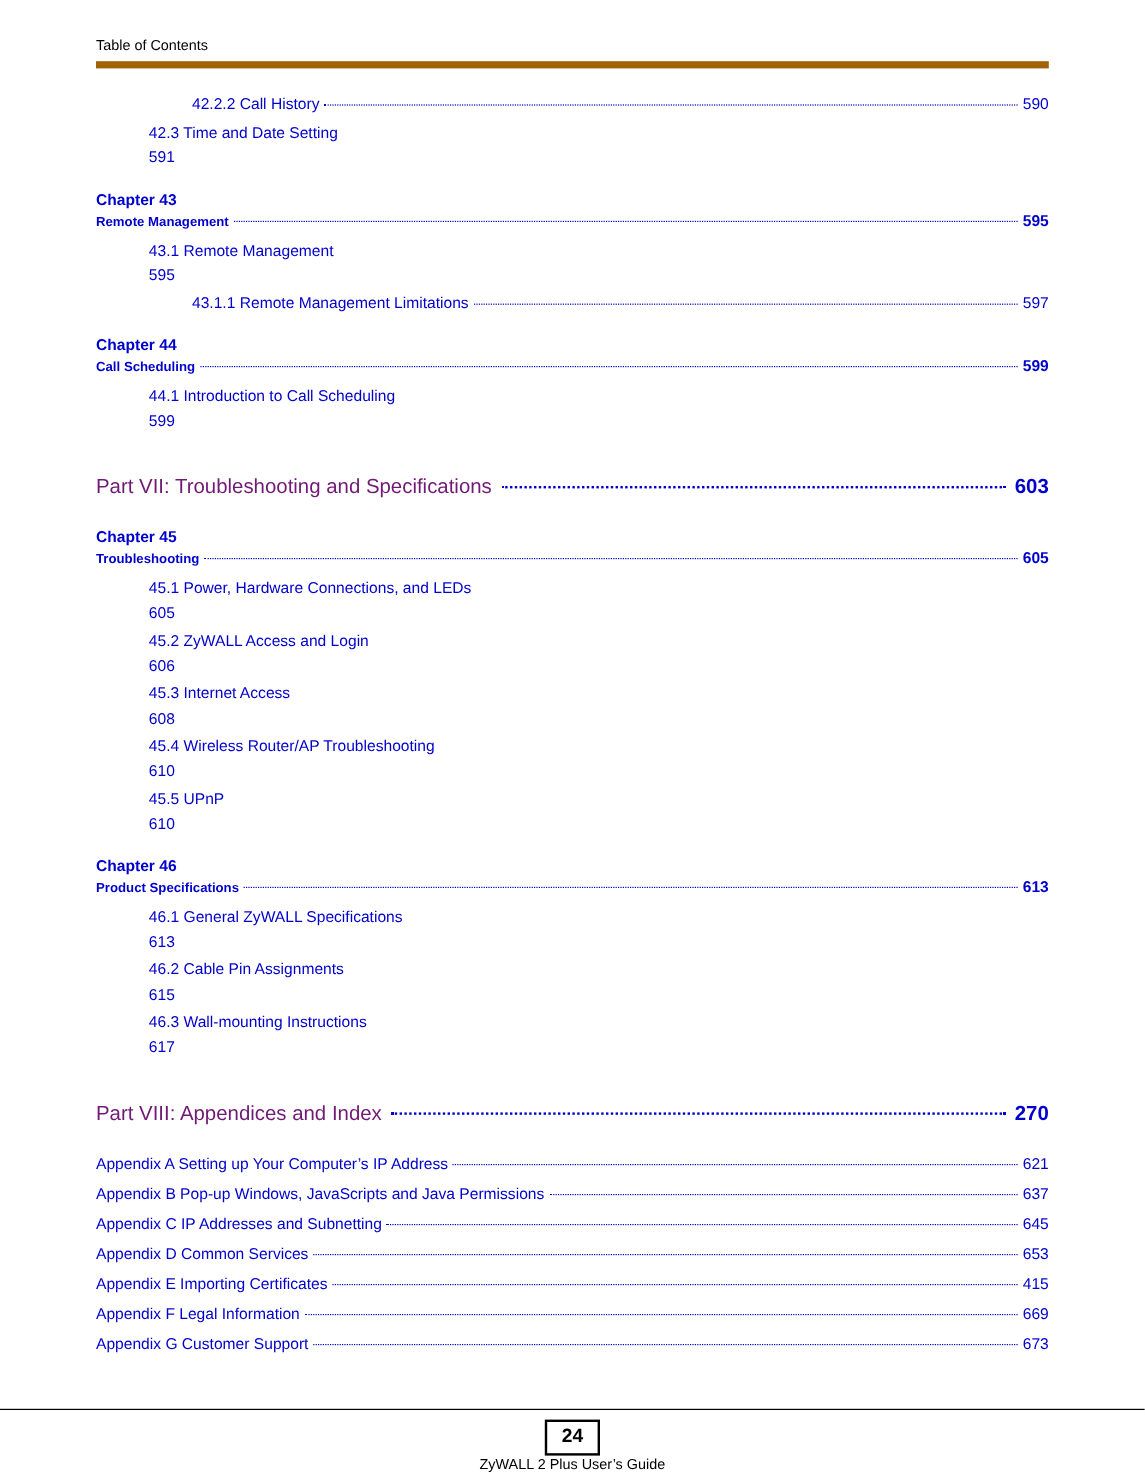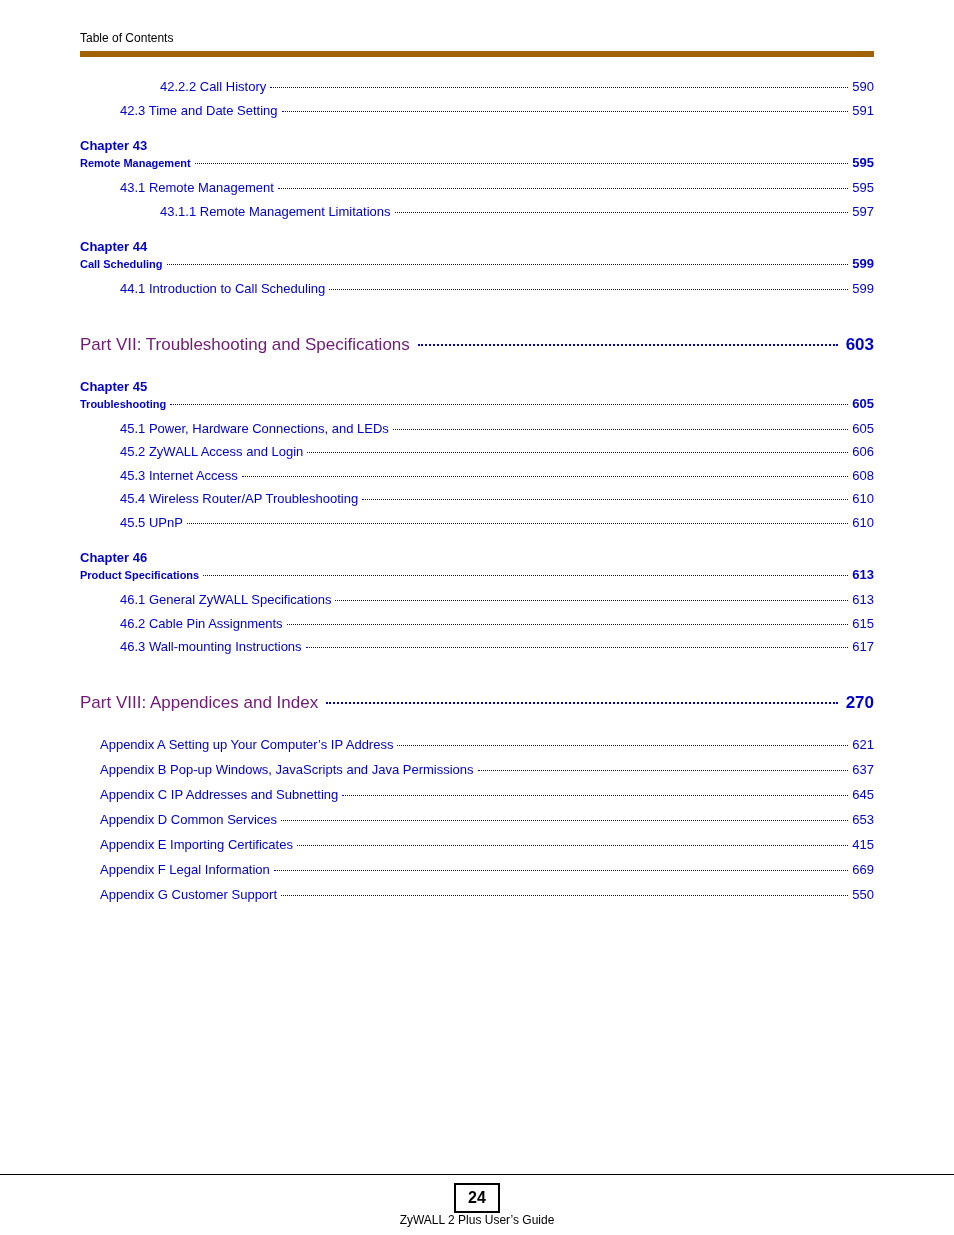--- a/index.html
+++ b/index.html
@@ -49,21 +49,21 @@
       text-decoration: none;
       white-space: nowrap;
     }
 
     .entry-page {
       color: #0000cc;
       white-space: nowrap;
       font-weight: normal;
     }
 
-    .indent-1 { padding-left: 40px; }
+    .indent-1 { padding-left: 40px; flex-direction: column; }
     .indent-2 { padding-left: 80px; }
 
     .chapter-label {
       color: #0000cc;
       font-weight: bold;
       font-size: 13px;
       margin-top: 18px;
       margin-bottom: 2px;
     }
 
@@ -123,21 +123,20 @@
       color: #0000cc;
       font-weight: bold;
       font-size: 17px;
     }
 
     .appendix-entry {
       display: flex;
       justify-content: flex-end;
       align-items: baseline;
       margin-bottom: 10px;
-      margin-left: 20px;
     }
 
     .appendix-text {
       color: #0000cc;
       font-size: 13px;
     }
 
     .appendix-dots {
       flex: 1;
       border-bottom: 1px dotted #0000cc;
@@ -332,21 +331,21 @@
     <span class="appendix-page">415</span>
   </div>
   <div class="appendix-entry">
     <span class="appendix-text">Appendix  F  Legal Information</span>
     <span class="appendix-dots"></span>
     <span class="appendix-page">669</span>
   </div>
   <div class="appendix-entry">
     <span class="appendix-text">Appendix  G  Customer Support</span>
     <span class="appendix-dots"></span>
-    <span class="appendix-page">550</span>
+    <span class="appendix-page">673</span>
   </div>
 
 </div>
 
 <div class="footer">
   <div class="page-number-box">24</div>
   <div class="footer-title">ZyWALL 2 Plus User’s Guide</div>
 </div>
 
 </body></html>

